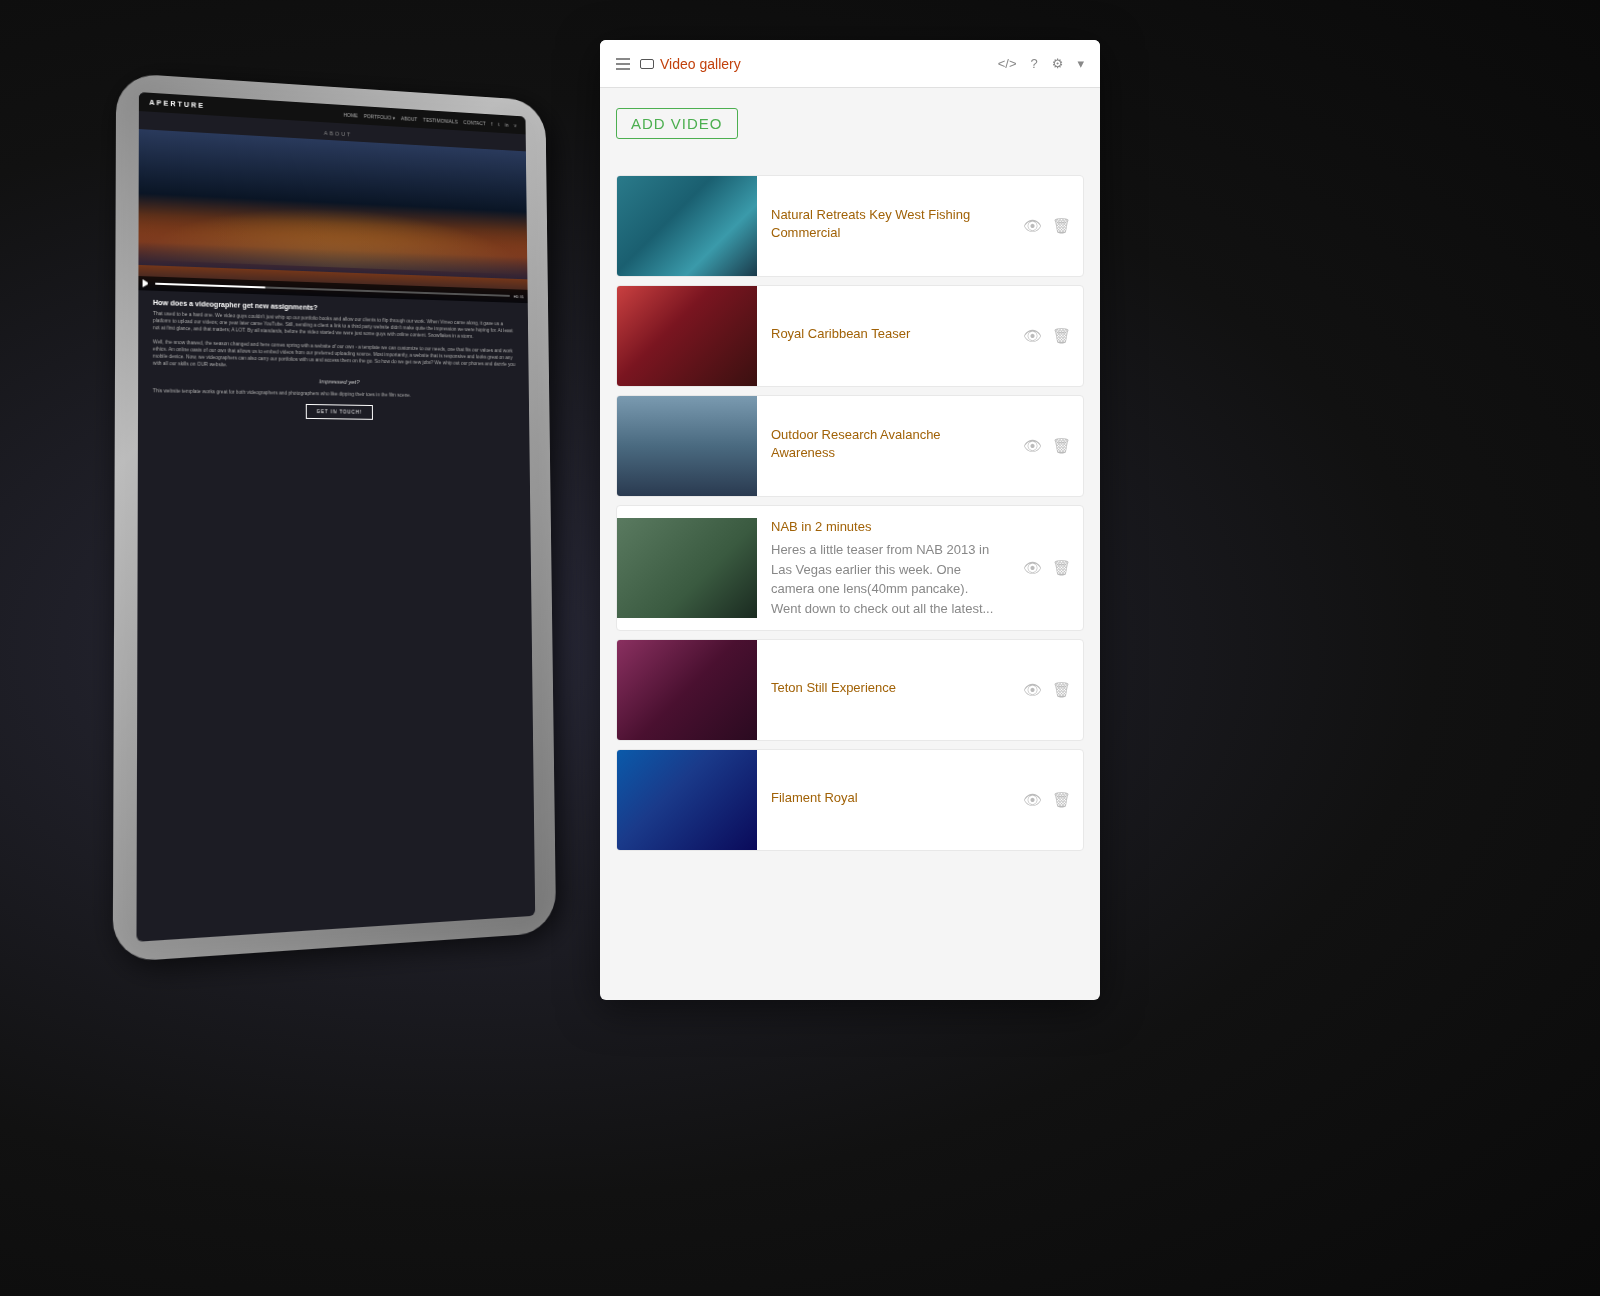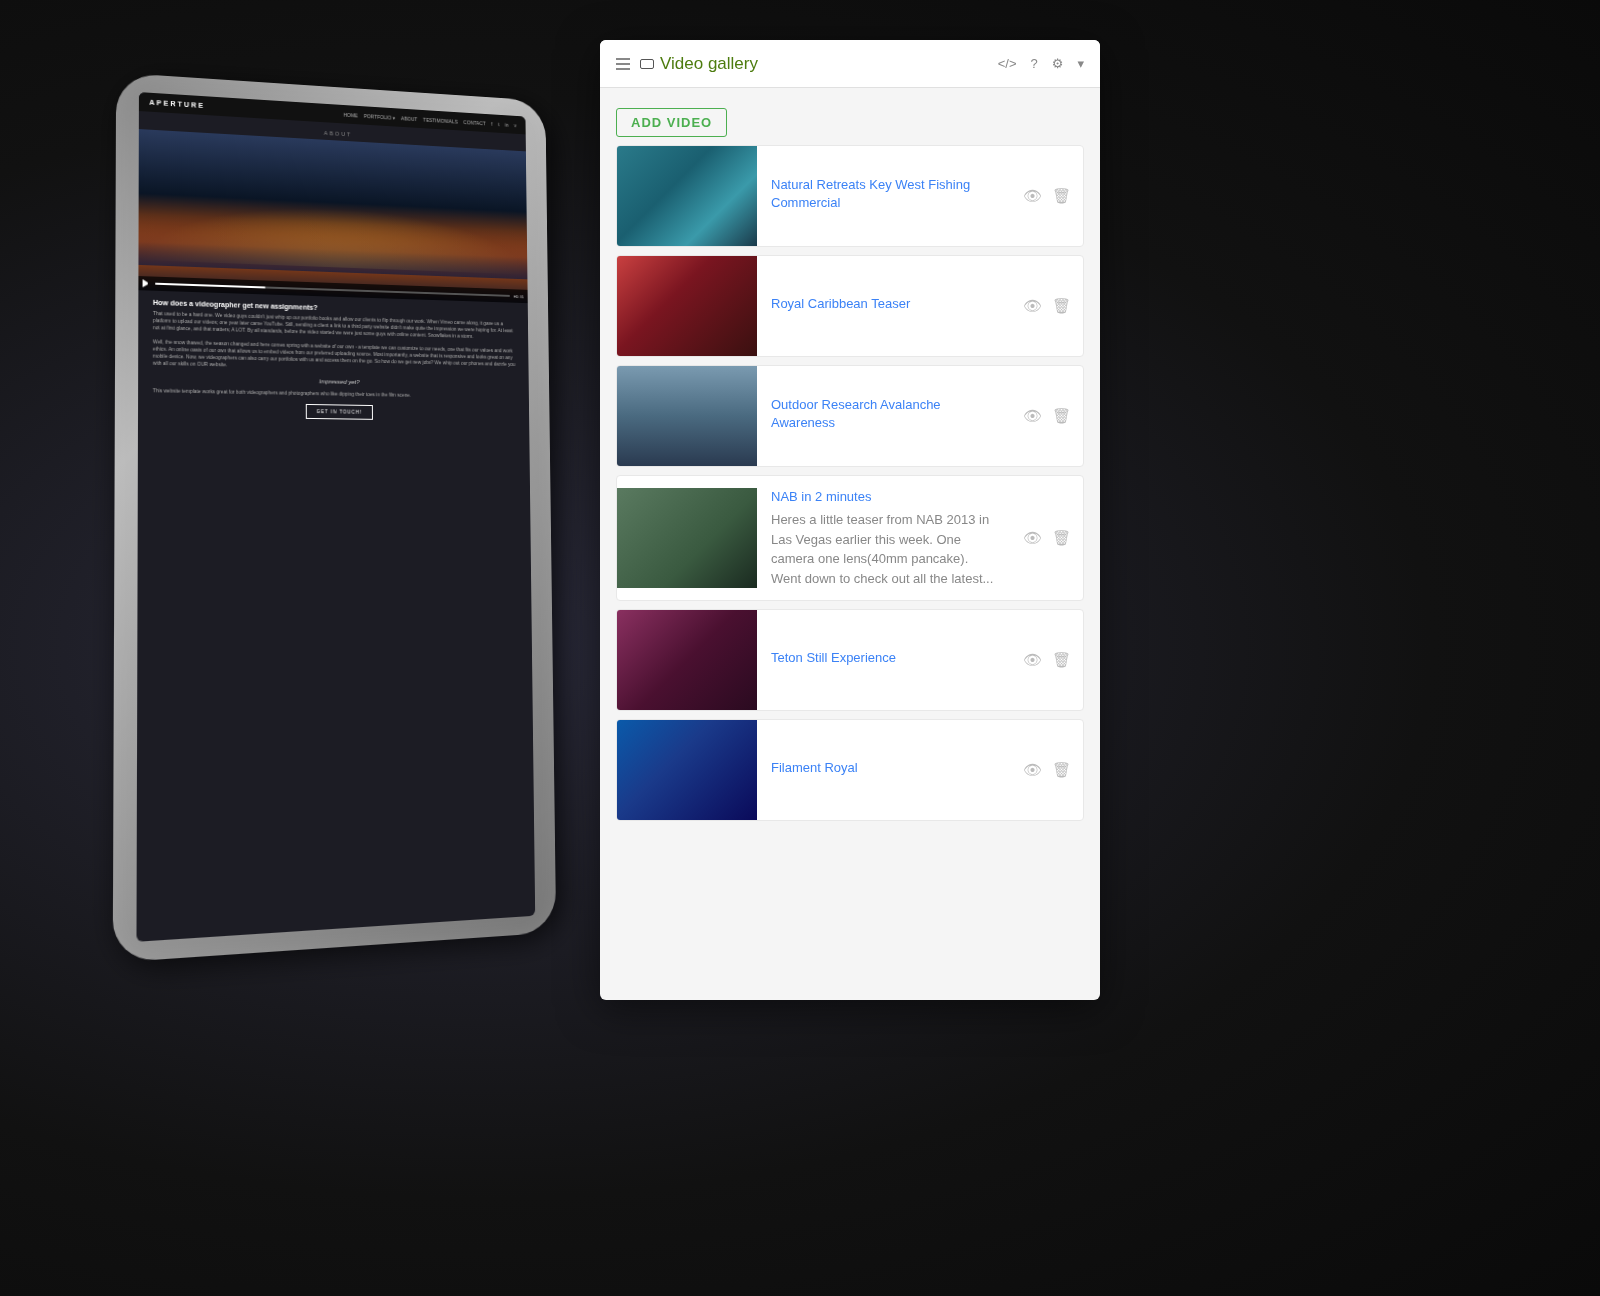--- a/index.html
+++ b/index.html
@@ -196,23 +196,23 @@
       gap: 6px;
     }
     .video-rect-icon {
       width: 14px;
       height: 10px;
       border: 1.5px solid #555;
       border-radius: 2px;
       position: relative;
     }
     .cms-title {
-      font-size: 17px;
+      font-size: 14px;
       font-weight: 500;
-      color: #4d7c0f;
+      color: #c2410c;
     }
     .cms-header-actions {
       display: flex;
       align-items: center;
       gap: 14px;
       color: #888;
     }
     .cms-header-actions span {
       font-size: 13px;
       cursor: pointer;
@@ -222,26 +222,26 @@
     .cms-body {
       flex: 1;
       overflow-y: auto;
       padding: 20px 16px 16px;
     }
 
     .add-video-btn {
       display: inline-block;
       border: 1.5px solid #4caf50;
       color: #4caf50;
-      font-size: 13px;
-      font-weight: 700;
+      font-size: 15px;
+      font-weight: 400;
       letter-spacing: 1px;
       padding: 6px 14px;
       border-radius: 3px;
-      margin-bottom: 8px;
+      margin-bottom: 36px;
       cursor: pointer;
       background: transparent;
     }
 
     
     .video-list { display: flex; flex-direction: column; gap: 0; }
 
     .video-item {
       background: #fff;
       border: 1px solid #e8e8e8;
@@ -288,21 +288,21 @@
       width: 100%; height: 100%;
     }
 
     .video-info {
       flex: 1;
       padding: 12px 14px;
     }
     .video-name {
       font-size: 13px;
       font-weight: 500;
-      color: #3b82f6;
+      color: #a16207;
       margin-bottom: 4px;
       line-height: 1.4;
     }
     .video-desc {
       font-size: 13px;
       color: #888;
       line-height: 1.5;
     }
     .video-actions {
       display: flex;

